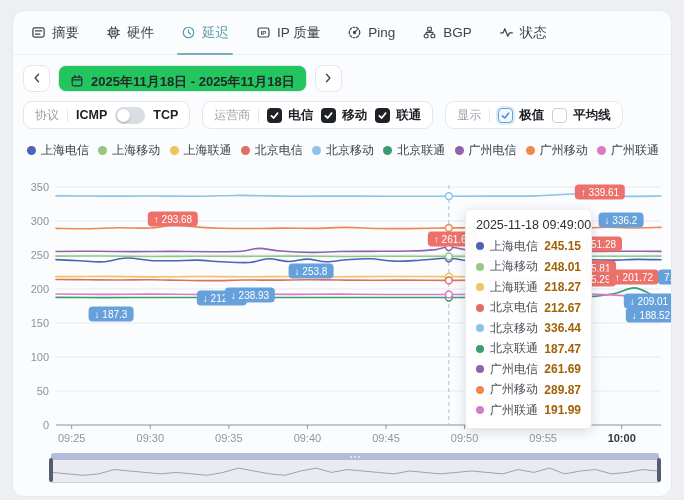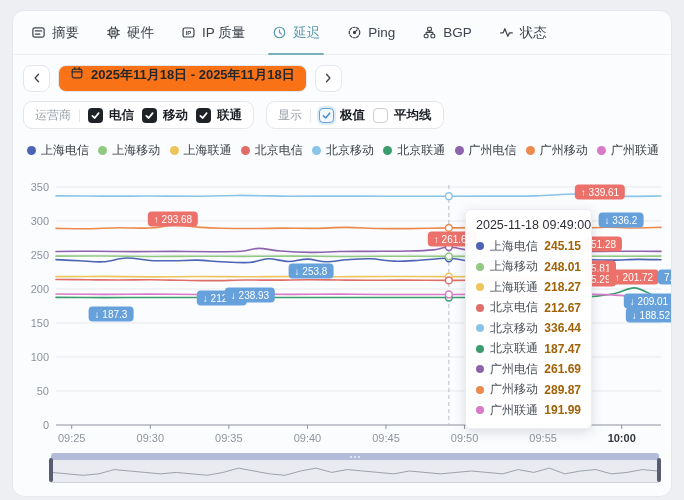--- a/index.html
+++ b/index.html
@@ -11,21 +11,21 @@
   .tabbar { position:absolute; left:0; top:0; width:100%; height:44px; display:flex; align-items:center; gap:27px; padding:0 18px; border-bottom:1px solid #eef0f4; }
   .tab { display:flex; align-items:center; gap:6px; font-size:13.5px; color:#3e444b; height:44px; cursor:pointer; position:relative; white-space:nowrap; }
   .tab svg { width:15px; height:15px; }
   .tab.active { color:#5b9aad; }
   .tab.active::after { content:""; position:absolute; left:-4px; right:-4px; bottom:0; height:2px; background:#79aebc; border-radius:1px; }
 
   
   .daterow { position:absolute; left:10px; top:54px; display:flex; align-items:center; gap:8px; }
   .navbtn { width:27px; height:27px; border:1px solid #e3e6ec; background:#fff; border-radius:8px; display:flex; align-items:center; justify-content:center; cursor:pointer; color:#3e444b; }
   .navbtn svg { width:12px; height:12px; }
-  .datebox { height:27px; border:1px solid #e3e6ec; background:#f97316; border-radius:8px; display:flex; align-items:flex-start; gap:7px; padding:0 11px; font-size:13px; font-weight:700; color:#23272d; cursor:pointer; }
+  .datebox { height:27px; border:1px solid #e3e6ec; background:#22c55e; border-radius:8px; display:flex; align-items:flex-end; gap:7px; padding:0 11px; font-size:13px; font-weight:700; color:#23272d; cursor:pointer; }
   .datebox svg { width:14px; height:14px; color:#2c3138; }
 
   
   .filterrow { position:absolute; left:10px; top:90px; display:flex; gap:12px; }
   .pill { height:28px; border:1px solid #e3e6ec; background:#fff; border-radius:9px; display:flex; align-items:center; gap:8px; padding:0 11px; font-size:12.5px; }
   .pill .plabel { color:#9aa1ab; font-size:12px; }
   .pill .pdiv { width:1px; height:13px; background:#e4e7ec; }
   .pill .opt { font-weight:700; color:#1c2026; }
   .toggle { width:30px; height:17px; background:#d9dde4; border-radius:9px; position:relative; cursor:pointer; }
   .toggle .knob { position:absolute; left:2px; top:2px; width:13px; height:13px; background:#fff; border-radius:50%; box-shadow:0 1px 2px rgba(0,0,0,.25); }
@@ -83,37 +83,37 @@
       <div class="tab">
         <span style="display: flex;">
           <svg viewBox="0 0 16 16" fill="none" stroke="currentColor" stroke-width="1.3" stroke-linecap="round">
             <rect x="4" y="4" width="8" height="8" rx="1.5"></rect>
             <rect x="6.4" y="6.4" width="3.2" height="3.2"></rect>
             <path d="M6 2v2M10 2v2M6 12v2M10 12v2M2 6h2M2 10h2M12 6h2M12 10h2"></path>
           </svg>
         </span>
         <span>硬件</span>
       </div>
+      <div class="tab active">
+        <span style="display: flex;">
+          <svg viewBox="0 0 16 16" fill="none" stroke="currentColor" stroke-width="1.3" stroke-linecap="round">
+            <circle cx="8" cy="8" r="5.6"></circle>
+            <path d="M8 5.2V8l2 1.6"></path>
+          </svg>
+        </span>
+        <span>延迟</span>
+      </div>
       <div class="tab">
         <span style="display: flex;">
           <svg viewBox="0 0 16 16" fill="none" stroke="currentColor" stroke-width="1.3">
             <rect x="2.2" y="3.2" width="11.6" height="9.6" rx="2"></rect>
             <text x="8" y="10.4" text-anchor="middle" font-size="6.4" font-weight="bold" fill="currentColor" stroke="none">IP</text>
           </svg>
         </span>
         <span>IP 质量</span>
-      </div>
-      <div class="tab active">
-        <span style="display: flex;">
-          <svg viewBox="0 0 16 16" fill="none" stroke="currentColor" stroke-width="1.3" stroke-linecap="round">
-            <circle cx="8" cy="8" r="5.6"></circle>
-            <path d="M8 5.2V8l2 1.6"></path>
-          </svg>
-        </span>
-        <span>延迟</span>
       </div>
       <div class="tab">
         <span style="display: flex;">
           <svg viewBox="0 0 16 16" fill="none" stroke="currentColor" stroke-width="1.3" stroke-linecap="round">
             <circle cx="8" cy="8" r="5.6" stroke-dasharray="2.3 1.7"></circle>
             <circle cx="8" cy="8" r="1.1" fill="currentColor"></circle>
             <path d="M8.6 7.4l2.2-2.2"></path>
           </svg>
         </span>
         <span>Ping</span>
@@ -155,20 +155,29 @@
       <span>2025年11月18日 - 2025年11月18日</span>
     </div>
     <div class="navbtn">
       <span><svg viewBox="0 0 16 16" fill="none" stroke="currentColor" stroke-width="1.8" stroke-linecap="round" stroke-linejoin="round">
             <path d="M6 3 L10.5 8 L6 13"></path>
           </svg></span>
     </div>
   </div>
 
   <div class="filterrow">
+    <div class="pill">
+      <span class="plabel">协议</span>
+      <span class="pdiv"></span>
+      <span class="opt">ICMP</span>
+      <span class="toggle">
+          <span class="knob"></span>
+        </span>
+      <span class="opt">TCP</span>
+    </div>
     <div class="pill">
       <span class="plabel">运营商</span>
       <span class="pdiv"></span>
       <span class="cbitem">
         <span class="cb black">
             <svg viewBox="0 0 14 14" fill="none" stroke="#fff" stroke-width="2.2" stroke-linecap="round" stroke-linejoin="round">
               <path d="M3 7.5 L6 10.2 L11 4"></path>
             </svg>
           </span>
         <span>电信</span>

